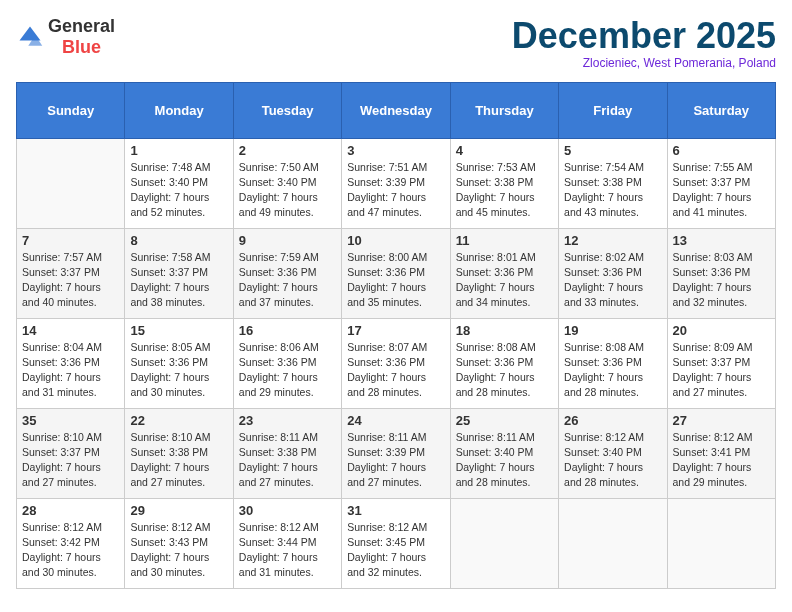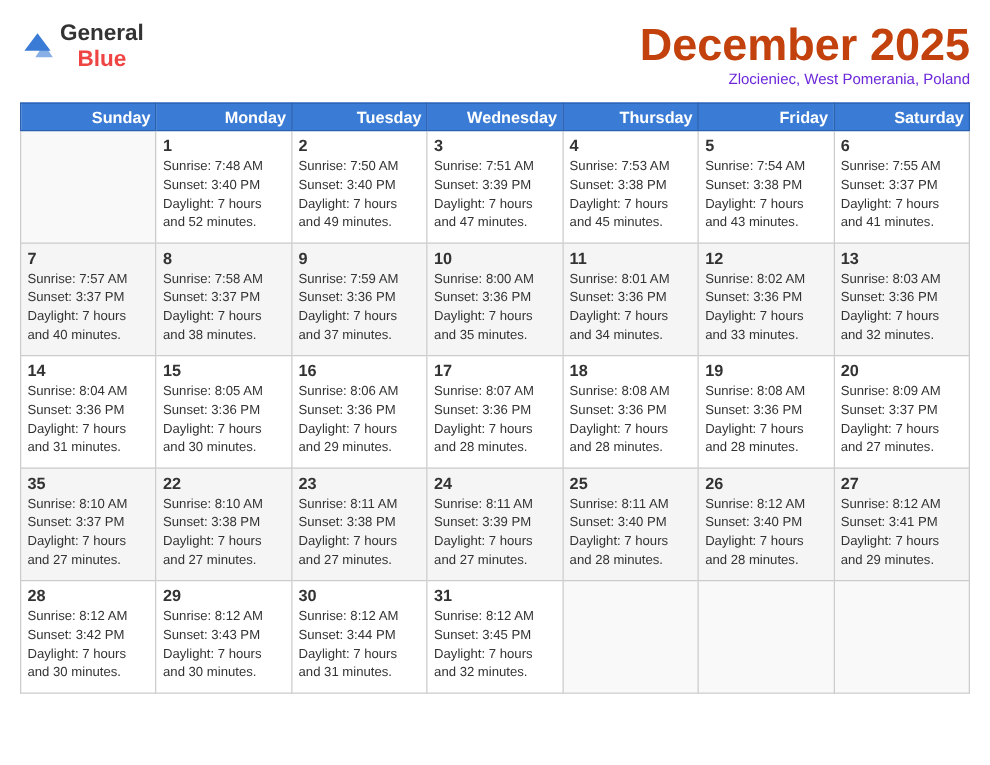--- a/index.html
+++ b/index.html
@@ -35,40 +35,40 @@
     .logo-icon {
       width: 28px;
       height: 28px;
     }
     .title-area {
       text-align: right;
     }
     .main-title {
       font-size: 36px;
       font-weight: bold;
-      color: #c2410c;
+      color: #0c4a6e;
       line-height: 1.1;
       text-align: center;
     }
     .sub-title {
       font-size: 12px;
       color: #6d28d9;
     }
     table {
       width: 100%;
       border-collapse: collapse;
       font-size: 11px;
     }
     thead tr {
       background-color: #3a7bd5;
       color: #fff;
     }
     thead th {
-      padding: 3px 4px;
-      text-align: right;
+      padding: 20px 4px;
+      text-align: center;
       font-size: 13px;
       font-weight: bold;
       border: 1px solid #2a60b0;
     }
     tbody tr {
       background: #fff;
     }
     tbody tr:nth-child(even) {
       background: #f5f5f5;
     }

